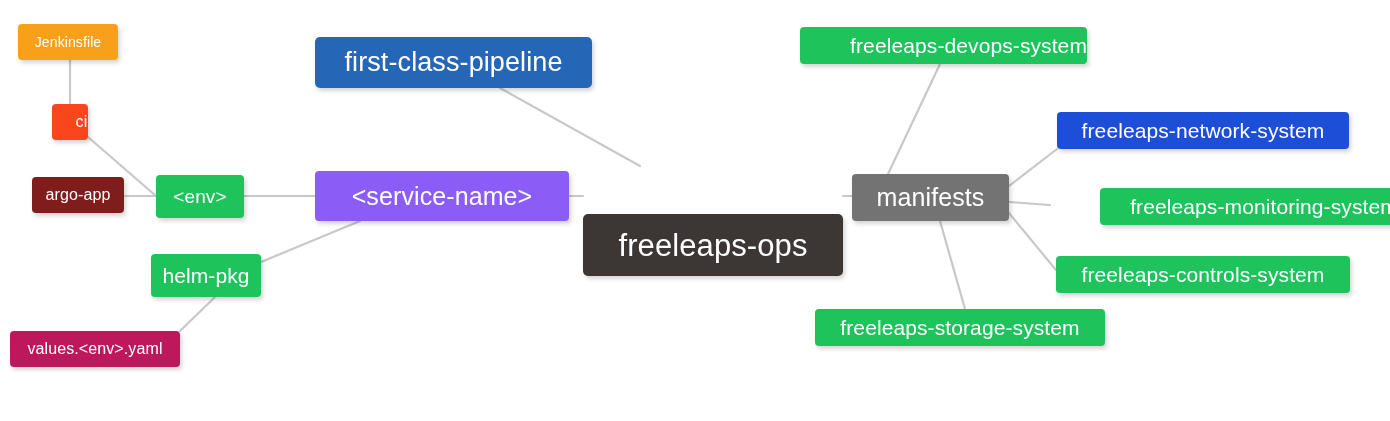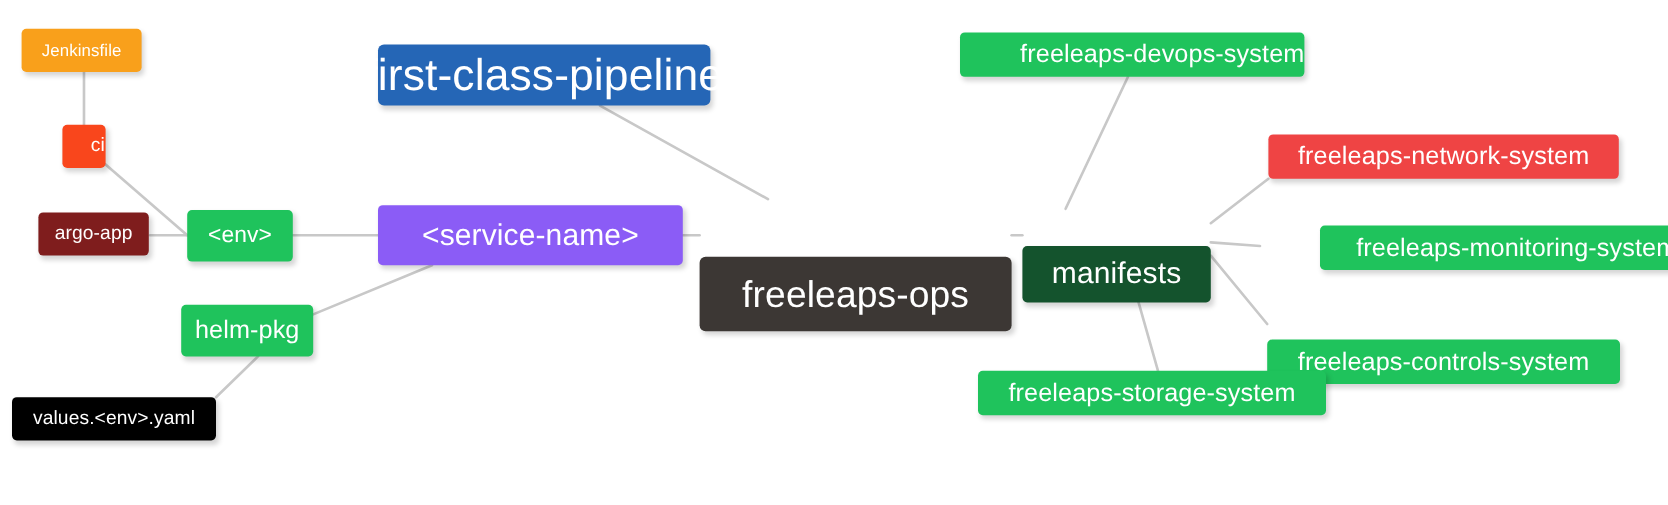--- a/index.html
+++ b/index.html
@@ -36,21 +36,21 @@
     box-shadow: 2px 3px 4px rgba(0,0,0,0.17);
     letter-spacing: 0.1px;
     line-height: 1;
   }
   
   .tier-root {
     font-size: 31px;
     border-radius: 5px;
   }
   .tier-major {
-    font-size: 37px;
+    font-size: 27px;
     border-radius: 5px;
   }
   .tier-branch {
     font-size: 25px;
     border-radius: 4px;
   }
   .tier-leaf {
     font-size: 21px;
     border-radius: 4px;
   }
@@ -97,44 +97,44 @@
       </div>
       <div class="node tier-tiny" style="left: 32px; top: 177px; width: 92px; height: 36px; background: #7f1d1d;">
         <span>argo-app</span>
       </div>
       <div class="node tier-small" style="left: 156px; top: 175px; width: 88px; height: 43px; background: rgb(31, 195, 92);">
         <span>&lt;env&gt;</span>
       </div>
       <div class="node tier-leaf" style="left: 151px; top: 254px; width: 110px; height: 43px; background: rgb(31, 195, 92); text-align: center;">
         <span>helm-pkg</span>
       </div>
-      <div class="node tier-tiny" style="left: 10px; top: 331px; width: 170px; height: 36px; background: #000000;">
+      <div class="node tier-tiny" style="left: 10px; top: 331px; width: 170px; height: 36px; background: #be185d;">
         <span>values.&lt;env&gt;.yaml</span>
       </div>
       <div class="node tier-major" style="left: 315px; top: 37px; width: 277px; height: 51px; background: rgb(37, 102, 182);">
         <span>first-class-pipeline</span>
       </div>
       <div class="node tier-branch" style="left: 315px; top: 171px; width: 254px; height: 50px; background: #8b5cf6;">
         <span>&lt;service-name&gt;</span>
       </div>
       <div class="node tier-root" style="left: 583px; top: 166px; width: 260px; height: 62px; background: rgb(60, 55, 52); margin-top: 48px;">
         <span>freeleaps-ops</span>
       </div>
-      <div class="node tier-branch" style="left: 852px; top: 174px; width: 157px; height: 47px; background: #14532d; margin-top: 31px;">
+      <div class="node tier-branch" style="left: 852px; top: 174px; width: 157px; height: 47px; background: #737373;">
         <span>manifests</span>
       </div>
       <div class="node tier-leaf" style="left: 800px; top: 27px; width: 287px; height: 37px; background: rgb(31, 195, 92); justify-content: flex-end;">
         <span>freeleaps-devops-system</span>
       </div>
-      <div class="node tier-leaf" style="left: 1057px; top: 112px; width: 292px; height: 37px; background: #ef4444;">
+      <div class="node tier-leaf" style="left: 1057px; top: 112px; width: 292px; height: 37px; background: #1d4ed8;">
         <span>freeleaps-network-system</span>
       </div>
       <div class="node tier-leaf" style="left: 1100px; top: 188px; width: 328px; height: 37px; background: rgb(31, 195, 92); text-align: center;">
         <span>freeleaps-monitoring-system</span>
       </div>
-      <div class="node tier-leaf" style="left: 1056px; top: 256px; width: 294px; height: 37px; background: rgb(31, 195, 92); margin-top: 27px;">
+      <div class="node tier-leaf" style="left: 1056px; top: 256px; width: 294px; height: 37px; background: rgb(31, 195, 92);">
         <span>freeleaps-controls-system</span>
       </div>
       <div class="node tier-leaf" style="left: 815px; top: 309px; width: 290px; height: 37px; background: rgb(31, 195, 92);">
         <span>freeleaps-storage-system</span>
       </div>
     </div>
 </div>
 
 </body></html>

